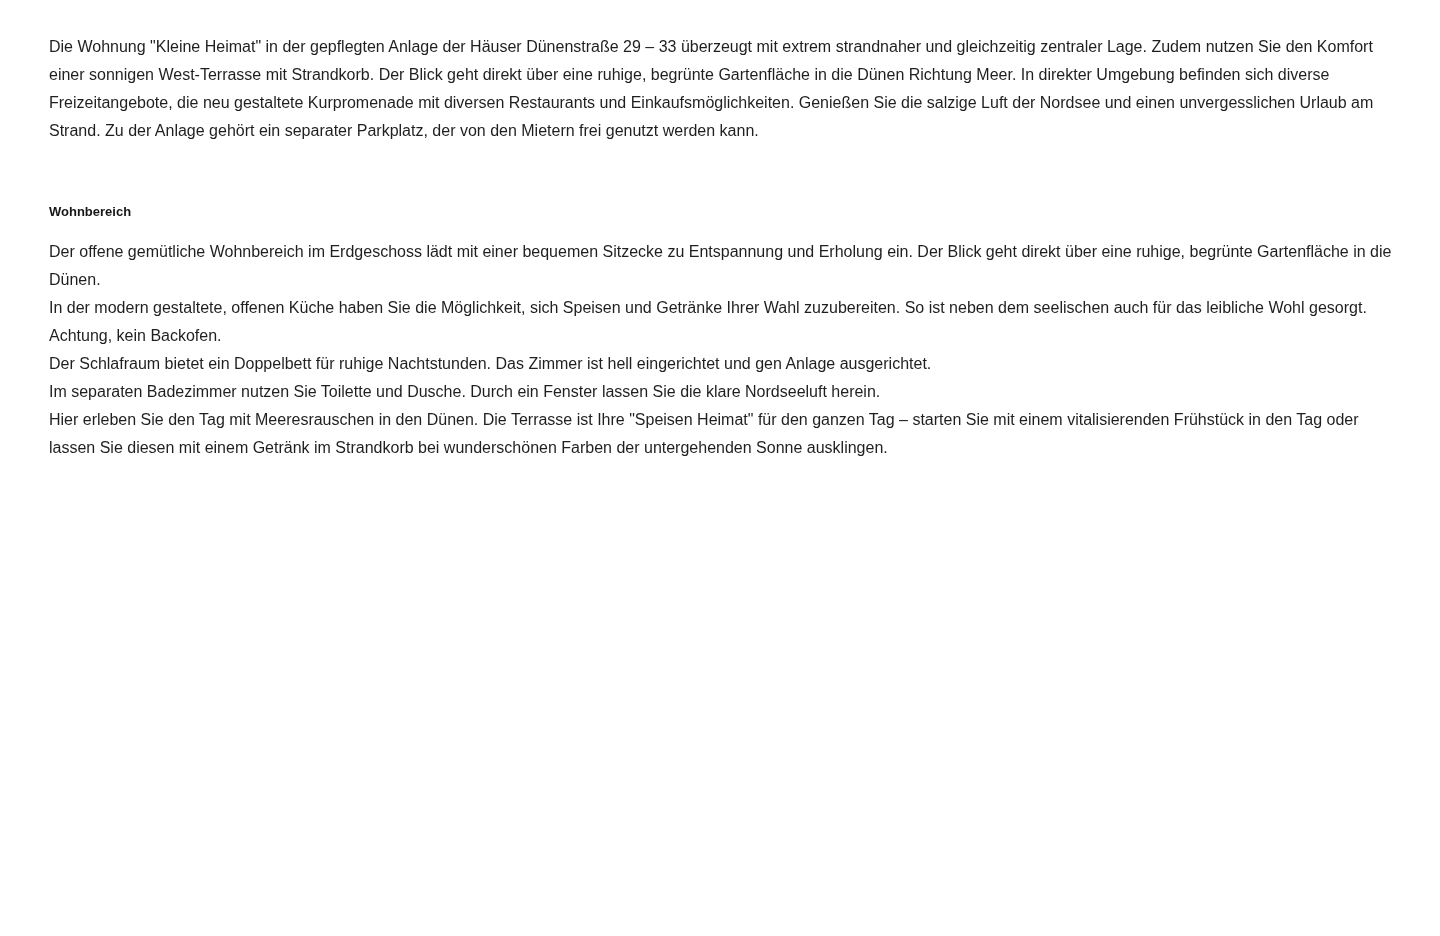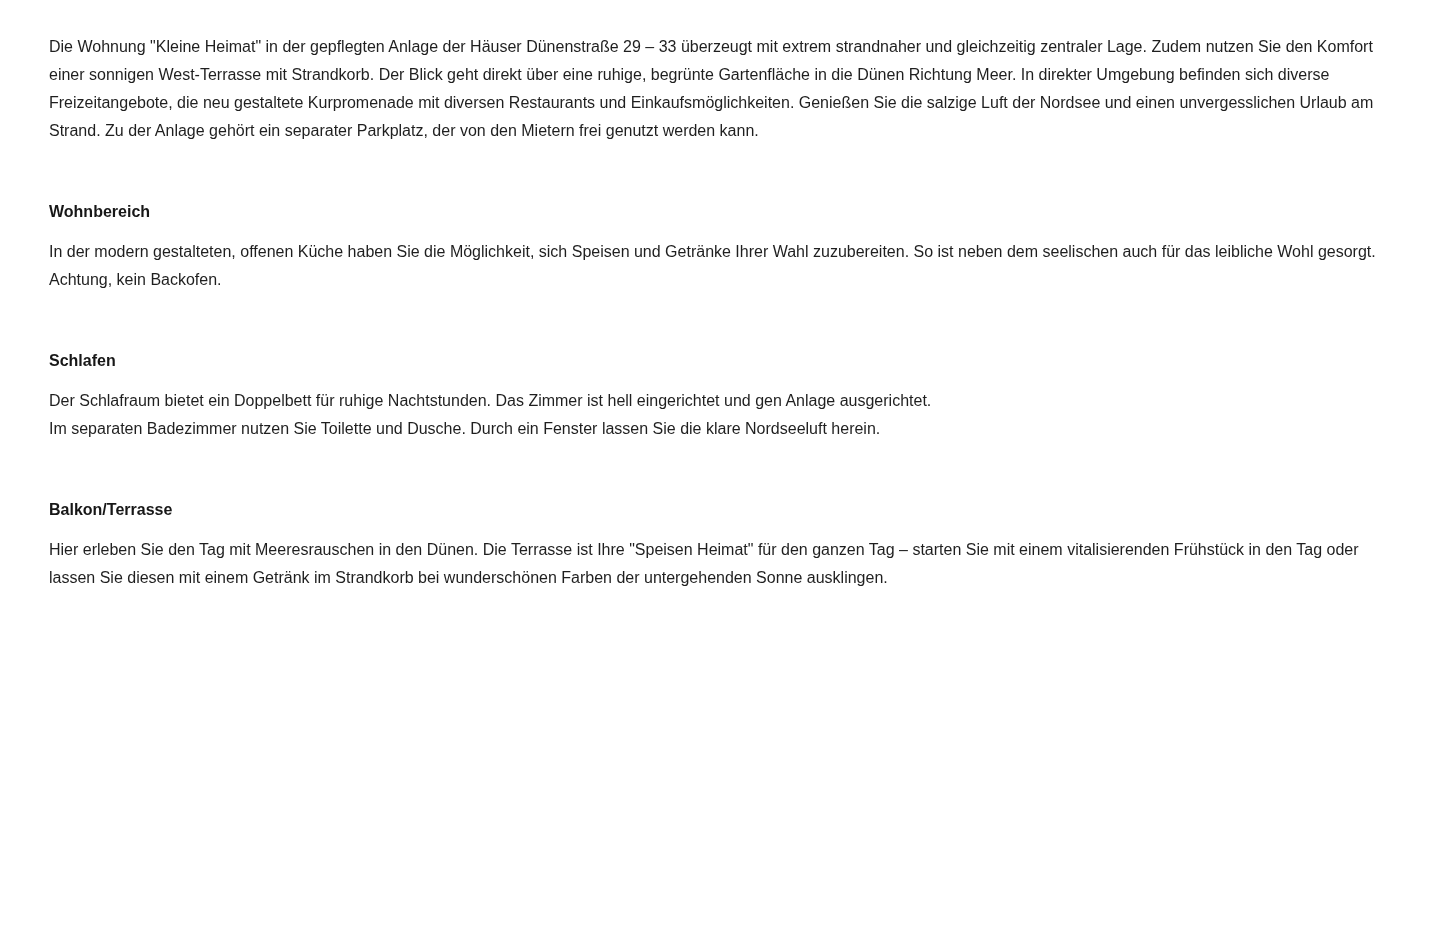--- a/index.html
+++ b/index.html
@@ -19,40 +19,39 @@
     color: #1f1f1f;
     font-size: 16px;
     line-height: 28px;
     overflow: hidden;
   }
   .intro {
     margin: 0;
   }
   .section-heading {
     margin: 53px 0 12px 0;
-    font-size: 16px;
+    font-size: 13px;
     font-weight: bold;
     color: #171717;
   }
   .section-body {
     margin: 0;
   }
 </style>
 </head>
 <body>
 
 <div class="page">
 
   <p class="intro">Die Wohnung "Kleine Heimat" in der gepflegten Anlage der Häuser Dünenstraße 29 – 33 überzeugt mit extrem strandnaher und gleichzeitig zentraler Lage. Zudem nutzen Sie den Komfort einer sonnigen West-Terrasse mit Strandkorb. Der Blick geht direkt über eine ruhige, begrünte Gartenfläche in die Dünen Richtung Meer. In direkter Umgebung befinden sich diverse Freizeitangebote, die neu gestaltete Kurpromenade mit diversen Restaurants und Einkaufsmöglichkeiten. Genießen Sie die salzige Luft der Nordsee und einen unvergesslichen Urlaub am Strand. Zu der Anlage gehört ein separater Parkplatz, der von den Mietern frei genutzt werden kann.</p>
 
   <h2 class="section-heading">Wohnbereich</h2>
+  <p class="section-body">Der offene gemütliche Wohnbereich im Erdgeschoss lädt mit einer bequemen Sitzecke zu Entspannung und Erholung ein. Der Blick geht direkt über eine ruhige, begrünte Gartenfläche in die Dünen.</p>
 
-  <p class="section-body">In der modern gestalteten, offenen Küche haben Sie die Möglichkeit, sich Speisen und Getränke Ihrer Wahl zuzubereiten. So ist neben dem seelischen auch für das leibliche Wohl gesorgt. Achtung, kein Backofen.</p>
+  <p class="section-body">In der modern gestaltete, offenen Küche haben Sie die Möglichkeit, sich Speisen und Getränke Ihrer Wahl zuzubereiten. So ist neben dem seelischen auch für das leibliche Wohl gesorgt. Achtung, kein Backofen.</p>
 
-  <h2 class="section-heading">Schlafen</h2>
   <p class="section-body">Der Schlafraum bietet ein Doppelbett für ruhige Nachtstunden. Das Zimmer ist hell eingerichtet und gen Anlage ausgerichtet.</p>
 
   <p class="section-body">Im separaten Badezimmer nutzen Sie Toilette und Dusche. Durch ein Fenster lassen Sie die klare Nordseeluft herein.</p>
 
-  <h2 class="section-heading">Balkon/Terrasse</h2>
   <p class="section-body">Hier erleben Sie den Tag mit Meeresrauschen in den Dünen. Die Terrasse ist Ihre "Speisen Heimat" für den ganzen Tag – starten Sie mit einem vitalisierenden Frühstück in den Tag oder lassen Sie diesen mit einem Getränk im Strandkorb bei wunderschönen Farben der untergehenden Sonne ausklingen.</p>
 
 </div>
 
 </body></html>

